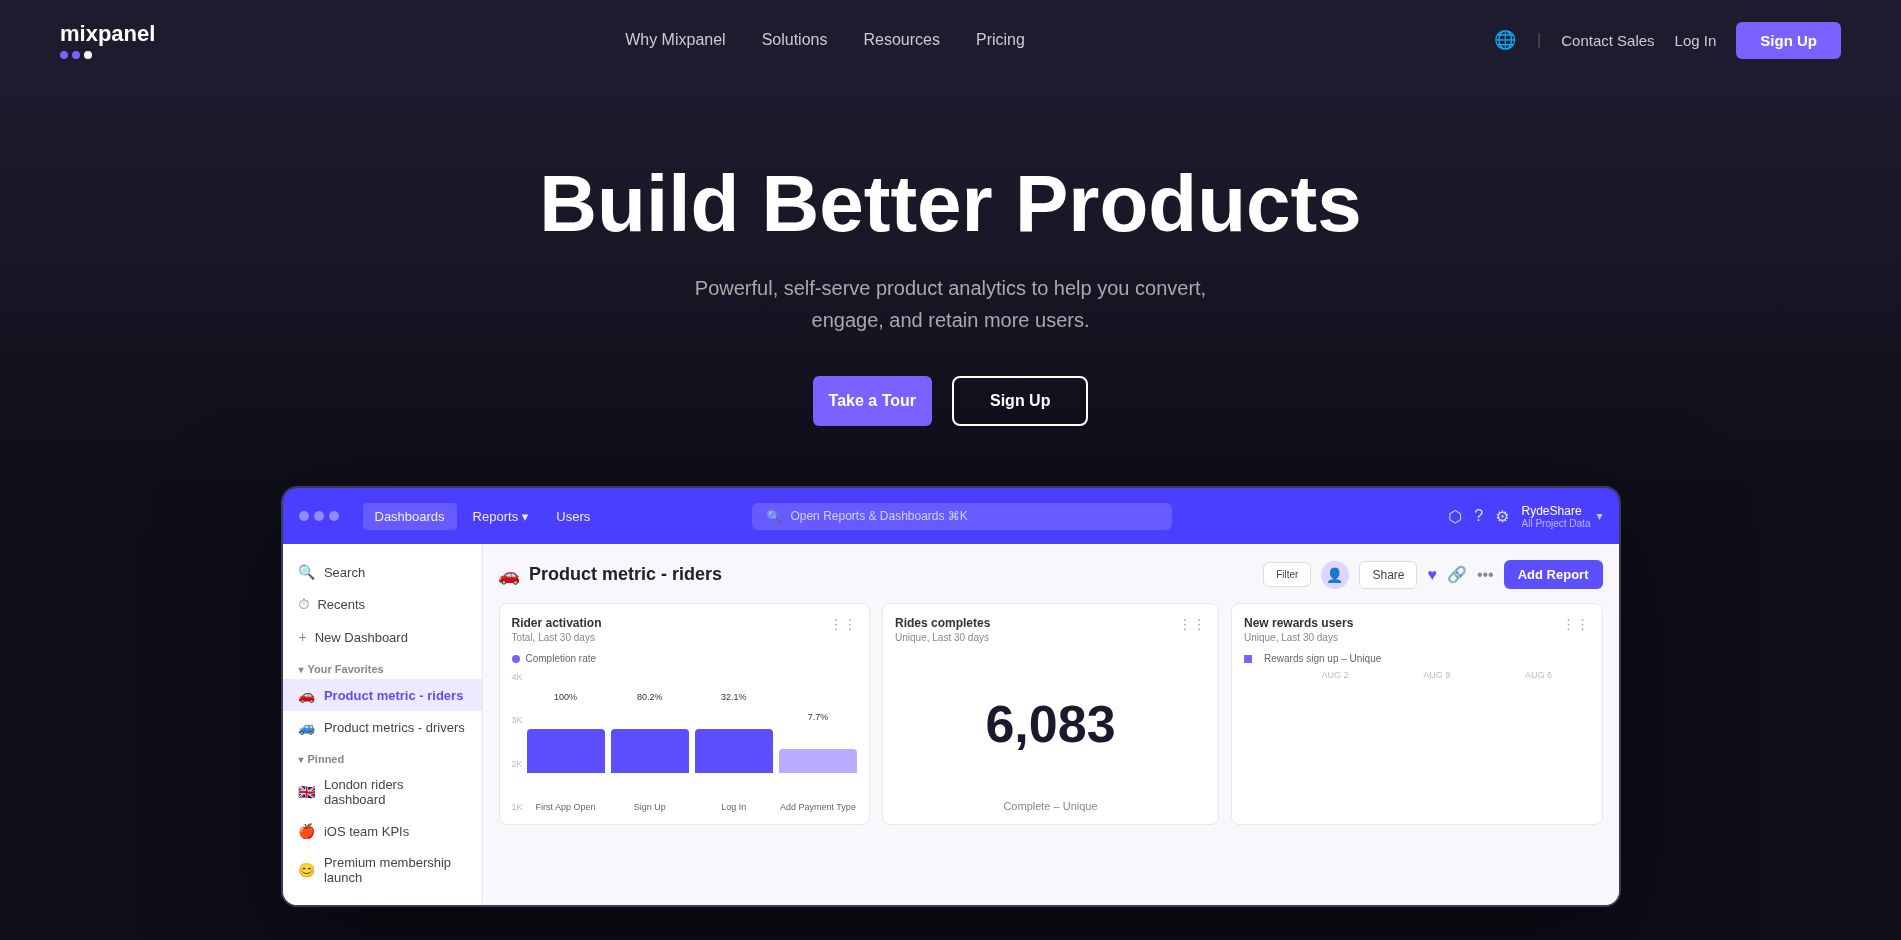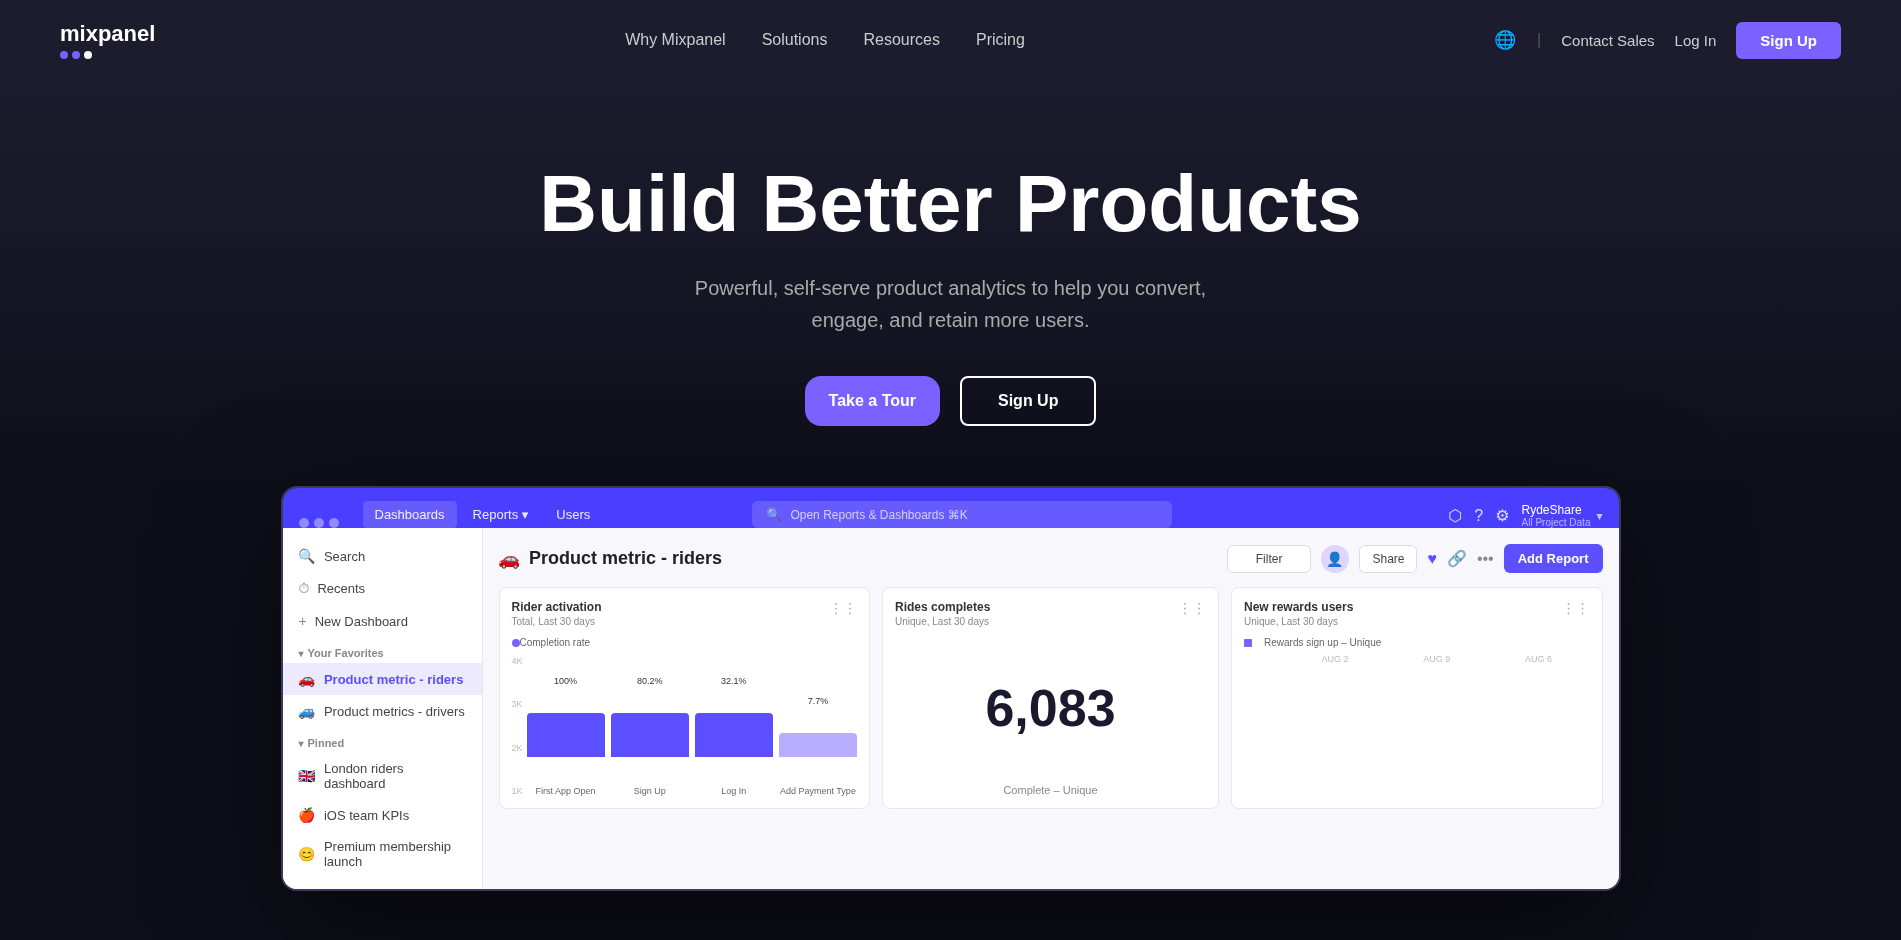--- a/index.html
+++ b/index.html
@@ -28,38 +28,38 @@
 
     
     .hero {
       text-align: center; padding: 80px 20px 60px;
       background: linear-gradient(180deg, #1c1c2e 0%, #0f0f1a 100%);
     }
     .hero h1 { font-size: 80px; font-weight: 900; line-height: 1.1; color: #fff; margin-bottom: 24px; }
     .hero p { font-size: 20px; color: #aaa; line-height: 1.6; max-width: 560px; margin: 0 auto 40px; }
     .hero-btns { display: flex; align-items: center; justify-content: center; gap: 20px; }
     .btn-tour {
-      background: #7b61ff; color: #fff; border: none; border-radius: 16px;
-      padding: 16px 24px; font-size: 16px; font-weight: 600; cursor: pointer;
+      background: #7b61ff; color: #fff; border: none; border-radius: 6px;
+      padding: 16px 16px; font-size: 16px; font-weight: 600; cursor: pointer;
     }
     .btn-signup-hero {
       background: transparent; color: #fff; border: 2px solid #fff; border-radius: 8px;
       padding: 14px 36px; font-size: 16px; font-weight: 600; cursor: pointer;
     }
 
     
     .dashboard-wrapper {
       margin: 0 auto; max-width: 1340px; border-radius: 16px; overflow: hidden;
       border: 2px solid #3a3a5c; box-shadow: 0 40px 120px rgba(0,0,0,0.6);
     }
 
     
     .dash-topbar {
-      background: #4a3fff; display: flex; align-items: flex-end;
-      padding: 0 16px; height: 40px; gap: 24px;
+      background: #4a3fff; display: flex; align-items: center;
+      padding: 0 16px; height: 56px; gap: 24px;
     }
     .dash-dots { display: flex; gap: 5px; }
     .dash-dots span { width: 10px; height: 10px; border-radius: 50%; background: rgba(255,255,255,0.4); }
     .dash-nav-links { display: flex; align-items: center; gap: 4px; }
     .dash-nav-link {
       color: rgba(255,255,255,0.9); font-size: 13px; padding: 6px 12px; border-radius: 4px;
       cursor: pointer; display: flex; align-items: center; gap: 4px;
     }
     .dash-nav-link.active { background: rgba(255,255,255,0.15); }
     .dash-search-bar {
@@ -99,21 +99,21 @@
     .dash-main { flex: 1; padding: 16px; background: #f8f8fc; }
     .dash-main-header {
       display: flex; align-items: center; justify-content: space-between;
       margin-bottom: 14px;
     }
     .dash-title { font-size: 18px; font-weight: 700; color: #222; display: flex; align-items: center; gap: 8px; }
     .dash-header-actions { display: flex; align-items: center; gap: 10px; }
     .dash-filter-btn {
       display: flex; align-items: center; gap: 6px;
       background: #fff; border: 1px solid #ddd; border-radius: 6px;
-      padding: 6px 28px; font-size: 12px; color: #444; cursor: pointer;
+      padding: 6px 12px; font-size: 10px; color: #444; cursor: pointer;
     }
     .dash-share-btn {
       background: #fff; border: 1px solid #ddd; border-radius: 6px;
       padding: 6px 12px; font-size: 12px; color: #444; cursor: pointer;
     }
     .dash-heart { color: #5b4fff; cursor: pointer; }
     .dash-link-icon { color: #888; cursor: pointer; }
     .dash-more { color: #888; cursor: pointer; }
     .dash-add-report {
       background: #5b4fff; color: #fff; border: none; border-radius: 6px;
@@ -127,21 +127,21 @@
       background: #fff; border-radius: 8px; border: 1px solid #e8e8e8;
       padding: 12px; flex: 1; min-height: 220px;
     }
     .chart-title { font-size: 12px; font-weight: 600; color: #333; margin-bottom: 2px; }
     .chart-sub { font-size: 10px; color: #888; margin-bottom: 10px; }
     .chart-card-header { display: flex; align-items: flex-start; justify-content: space-between; }
     .chart-more { color: #aaa; font-size: 14px; cursor: pointer; }
 
     
     .funnel-area { display: flex; align-items: flex-end; gap: 6px; height: 140px; position: relative; padding-top: 20px; }
-    .funnel-legend { display: flex; align-items: center; margin-bottom: 8px; font-size: 10px; color: #666; }
+    .funnel-legend { display: flex; align-items: center; gap: 6px; margin-bottom: 8px; font-size: 10px; color: #666; }
     .funnel-legend-dot { width: 8px; height: 8px; border-radius: 50%; background: #7b61ff; }
     .funnel-bar-wrap { display: flex; flex-direction: column; align-items: center; flex: 1; height: 100%; justify-content: flex-end; gap: 25px; }
     .funnel-bar {
       width: 100%; border-radius: 4px 4px 0 0; position: relative;
       display: flex; align-items: flex-start; justify-content: center;
     }
     .funnel-bar-name { font-size: 9px; color: #666; margin-top: 4px; text-align: center; }
 
     
     .big-number-card { background: #fff; border-radius: 8px; border: 1px solid #e8e8e8; padding: 12px; flex: 0.9; display: flex; flex-direction: column; }

